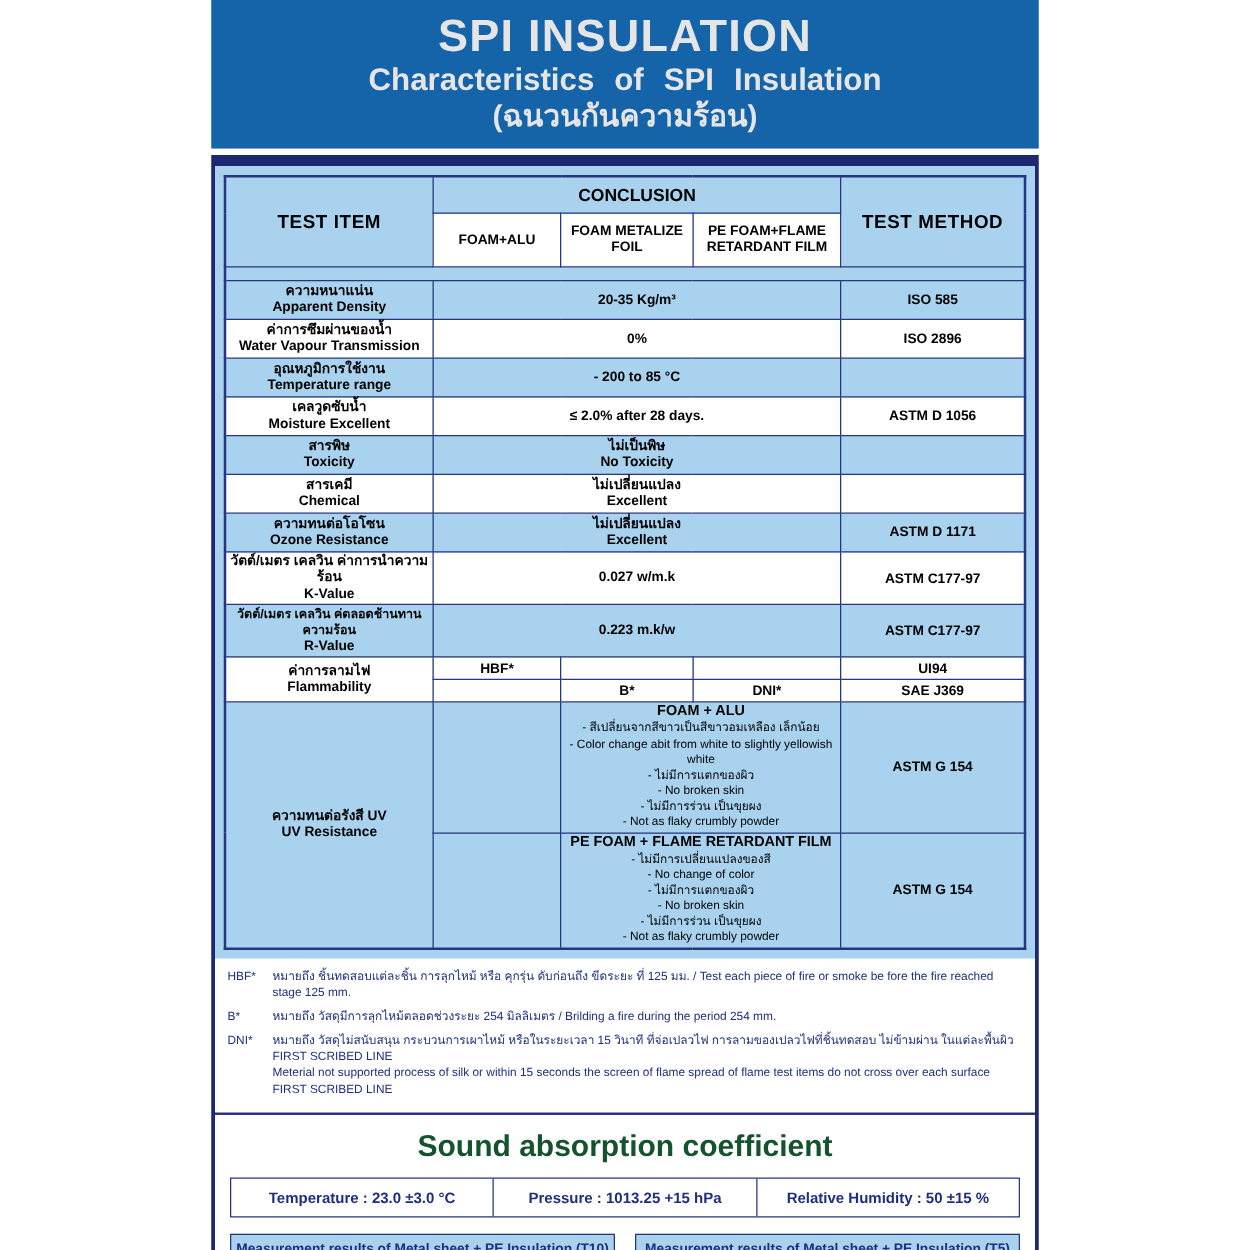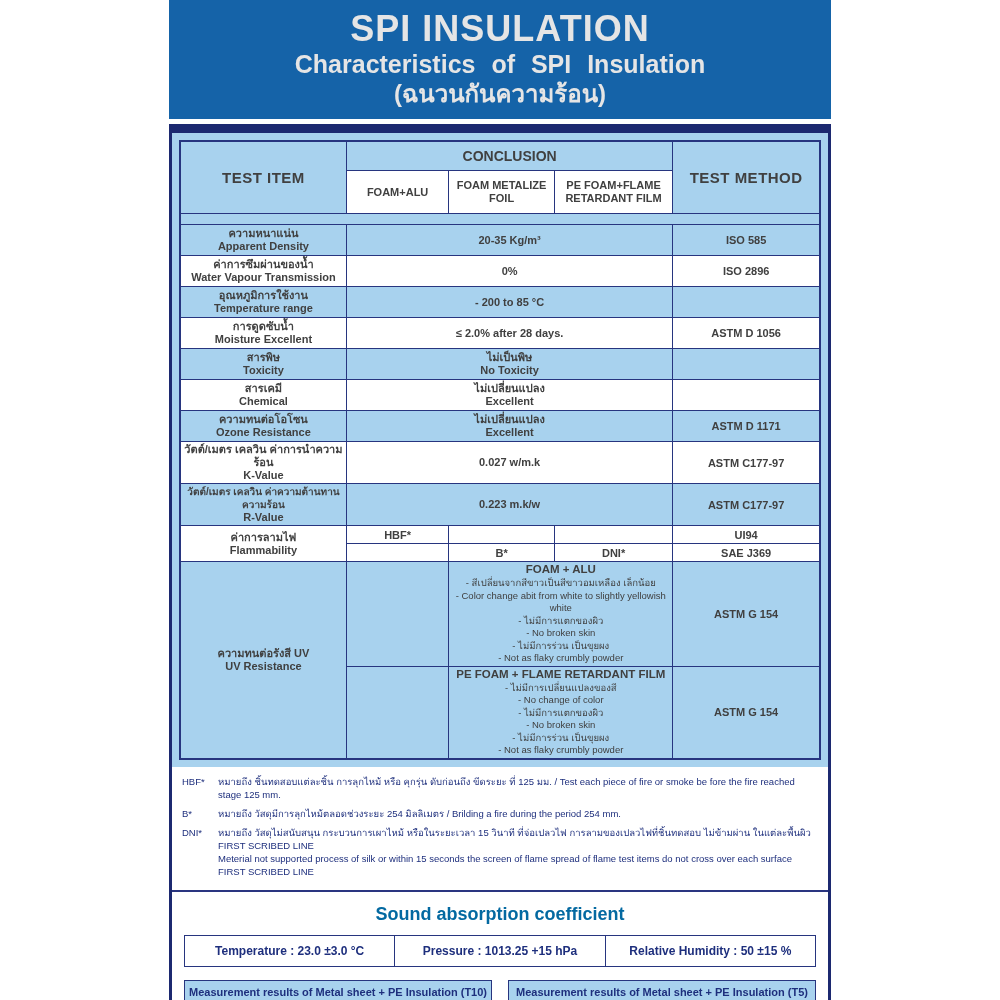--- a/index.html
+++ b/index.html
@@ -17,21 +17,21 @@
   .banner .t3 {font-size:24px; font-weight:bold; line-height:30px;}
 
   .sep-white {height:5px; background:#fff;}
   .frame {border-left:3px solid #1c2970; border-right:3px solid #1c2970; background:#fff;}
   .sep-navy {height:9px; background:#1c2970;}
 
   
   .table-zone {background:#a8d2ee; padding:7px;}
   table.main {width:100%; border-collapse:collapse; border:2px solid #27357f; background:#a8d2ee;}
   table.main td {border:1px solid #27357f; text-align:center; vertical-align:middle;
-                 font-weight:bold; color:#404040; padding:1px 3px;}
+                 font-weight:bold; color:#000000; padding:1px 3px;}
   .cell-blue {background:#a8d2ee;}
   .cell-white {background:#ffffff;}
   .hdr-big {font-size:15px; letter-spacing:.5px;}
   .hdr-conclusion {font-size:14px; height:26px;}
   .hdr-sub {font-size:11px; line-height:13px; height:40px; background:#fff;}
   tr.spacer td {height:10px; border-left:none; border-right:none; background:#a8d2ee; padding:0;}
   td.label-cell {font-size:11px; line-height:13px; height:28px;}
   td.label-cell .th-line {font-size:11px;}
   td.value-cell {font-size:11px; line-height:13px;}
   td.method-cell {font-size:11px; width:23%;}
@@ -43,21 +43,21 @@
 
   
   .footnotes {background:#fff; padding:8px 10px 6px; }
   .fn-item {display:flex; margin:0 0 6px 0;}
   .fn-term {width:36px; flex:none; font-size:9.5px; line-height:13px;}
   .fn-lines {flex:1; font-size:9.5px; line-height:13px;}
   .fn-lines div:empty {display:none;}
 
   
   .sound {border-top:2px solid #2a3580; padding:4px 8px 0;}
-  .sound-title {text-align:center; font-size:18px; font-weight:bold; margin:8px 0 10px; color:#0369a1;}
+  .sound-title {text-align:center; font-size:24px; font-weight:bold; margin:8px 0 10px; color:#14532d;}
   .conditions {display:flex; border:1px solid #27357f; margin:0 4px;}
   .cond-cell {flex:1; border-right:1px solid #27357f; text-align:center;
               font-weight:bold; font-size:12px; padding:8px 0;}
   .cond-cell:last-child {border-right:none;}
 
   .meas-wrap {display:flex; gap:16px; padding:13px 4px 12px;}
   .meas {flex:1;}
   .meas-title {background:#a8d2ee; border:1px solid #27357f; text-align:center;
                font-weight:bold; font-size:11px; padding:5px 0; margin-bottom:3px; color:#1e2f7d;}
 </style>
@@ -129,21 +129,21 @@
             <div>Temperature range</div>
           </td>
           <td class="cell-blue value-cell" colspan="3">
             <div>- 200 to 85 °C</div>
 
           </td>
           <td class="cell-blue method-cell"></td>
         </tr>
         <tr>
           <td class="cell-white label-cell">
-            <div class="th-line">การดูดซับน้ำ</div>
+            <div class="th-line">เคลวูดซับน้ำ</div>
             <div>Moisture Excellent</div>
           </td>
           <td class="cell-white value-cell" colspan="3">
             <div>≤ 2.0% after 28 days.</div>
 
           </td>
           <td class="cell-white method-cell">ASTM D 1056</td>
         </tr>
         <tr>
           <td class="cell-blue label-cell">
@@ -184,21 +184,21 @@
             <div>K-Value</div>
           </td>
           <td class="cell-white value-cell" colspan="3">
             <div>0.027 w/m.k</div>
 
           </td>
           <td class="cell-white method-cell">ASTM C177-97</td>
         </tr>
         <tr>
           <td class="cell-blue label-cell">
-            <div class="th-line" style="font-size:10px">วัตต์/เมตร เคลวิน ค่าความต้านทานความร้อน</div>
+            <div class="th-line" style="font-size:10px">วัตต์/เมตร เคลวิน ค่ตลอดช้านทานความร้อน</div>
             <div>R-Value</div>
           </td>
           <td class="cell-blue value-cell" colspan="3">
             <div>0.223 m.k/w</div>
 
           </td>
           <td class="cell-blue method-cell">ASTM C177-97</td>
         </tr>
 
         <tr>

